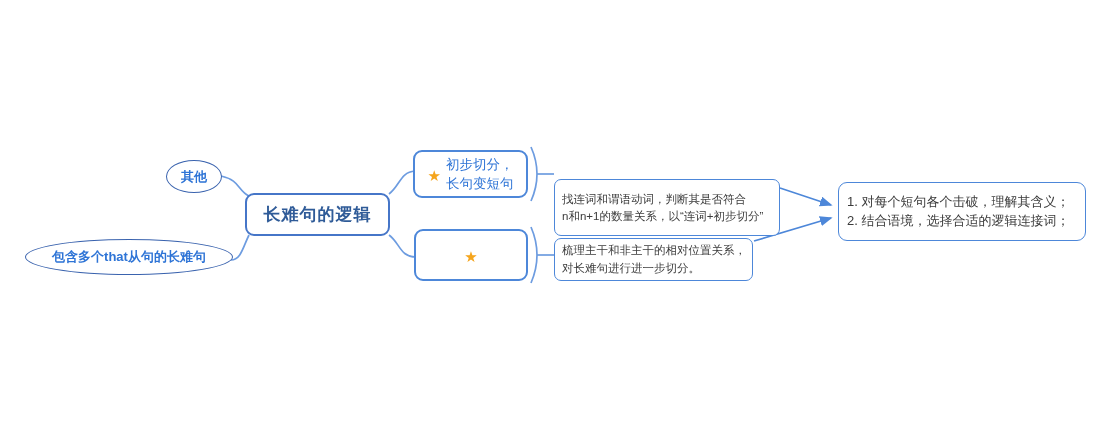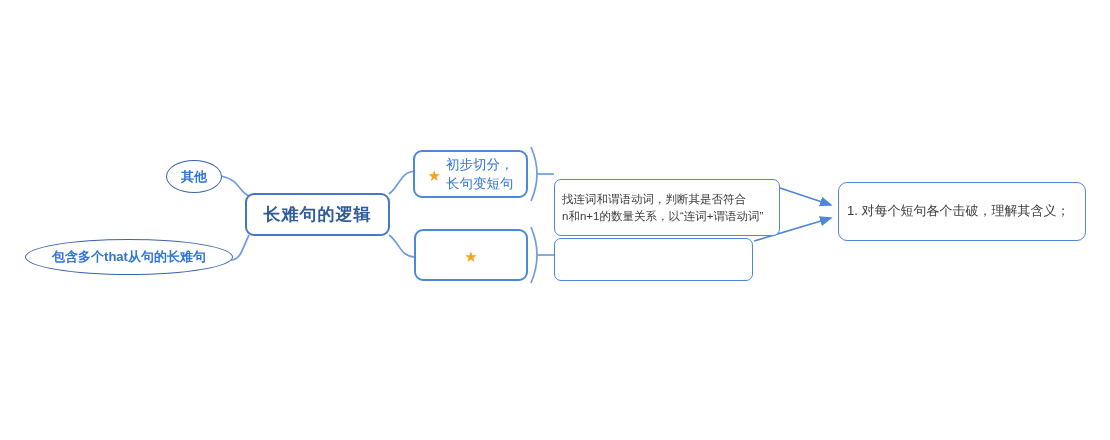--- a/index.html
+++ b/index.html
@@ -82,23 +82,26 @@
       <span>长句变短句</span>
     </span>
   </div>
 
   <div class="node step step2">
     <span class="star">★</span>
   </div>
 
   <div class="node note note1">
     <div>找连词和谓语动词，判断其是否符合</div>
-    <div>n和n+1的数量关系，以“连词+谓语动词”</div>
+    <div>n和n+1的数量关系，以“连词+初步切分”</div>
   </div>
 
   <div class="node note note2">
+    <div>梳理主干和非主干的相对位置关系，</div>
+    <div>对长难句进行进一步切分。</div>
   </div>
 
   <div class="node summary">
     <div>1. 对每个短句各个击破，理解其含义；</div>
+    <div>2. 结合语境，选择合适的逻辑连接词；</div>
   </div>
 
 </div>
 
 </body></html>

